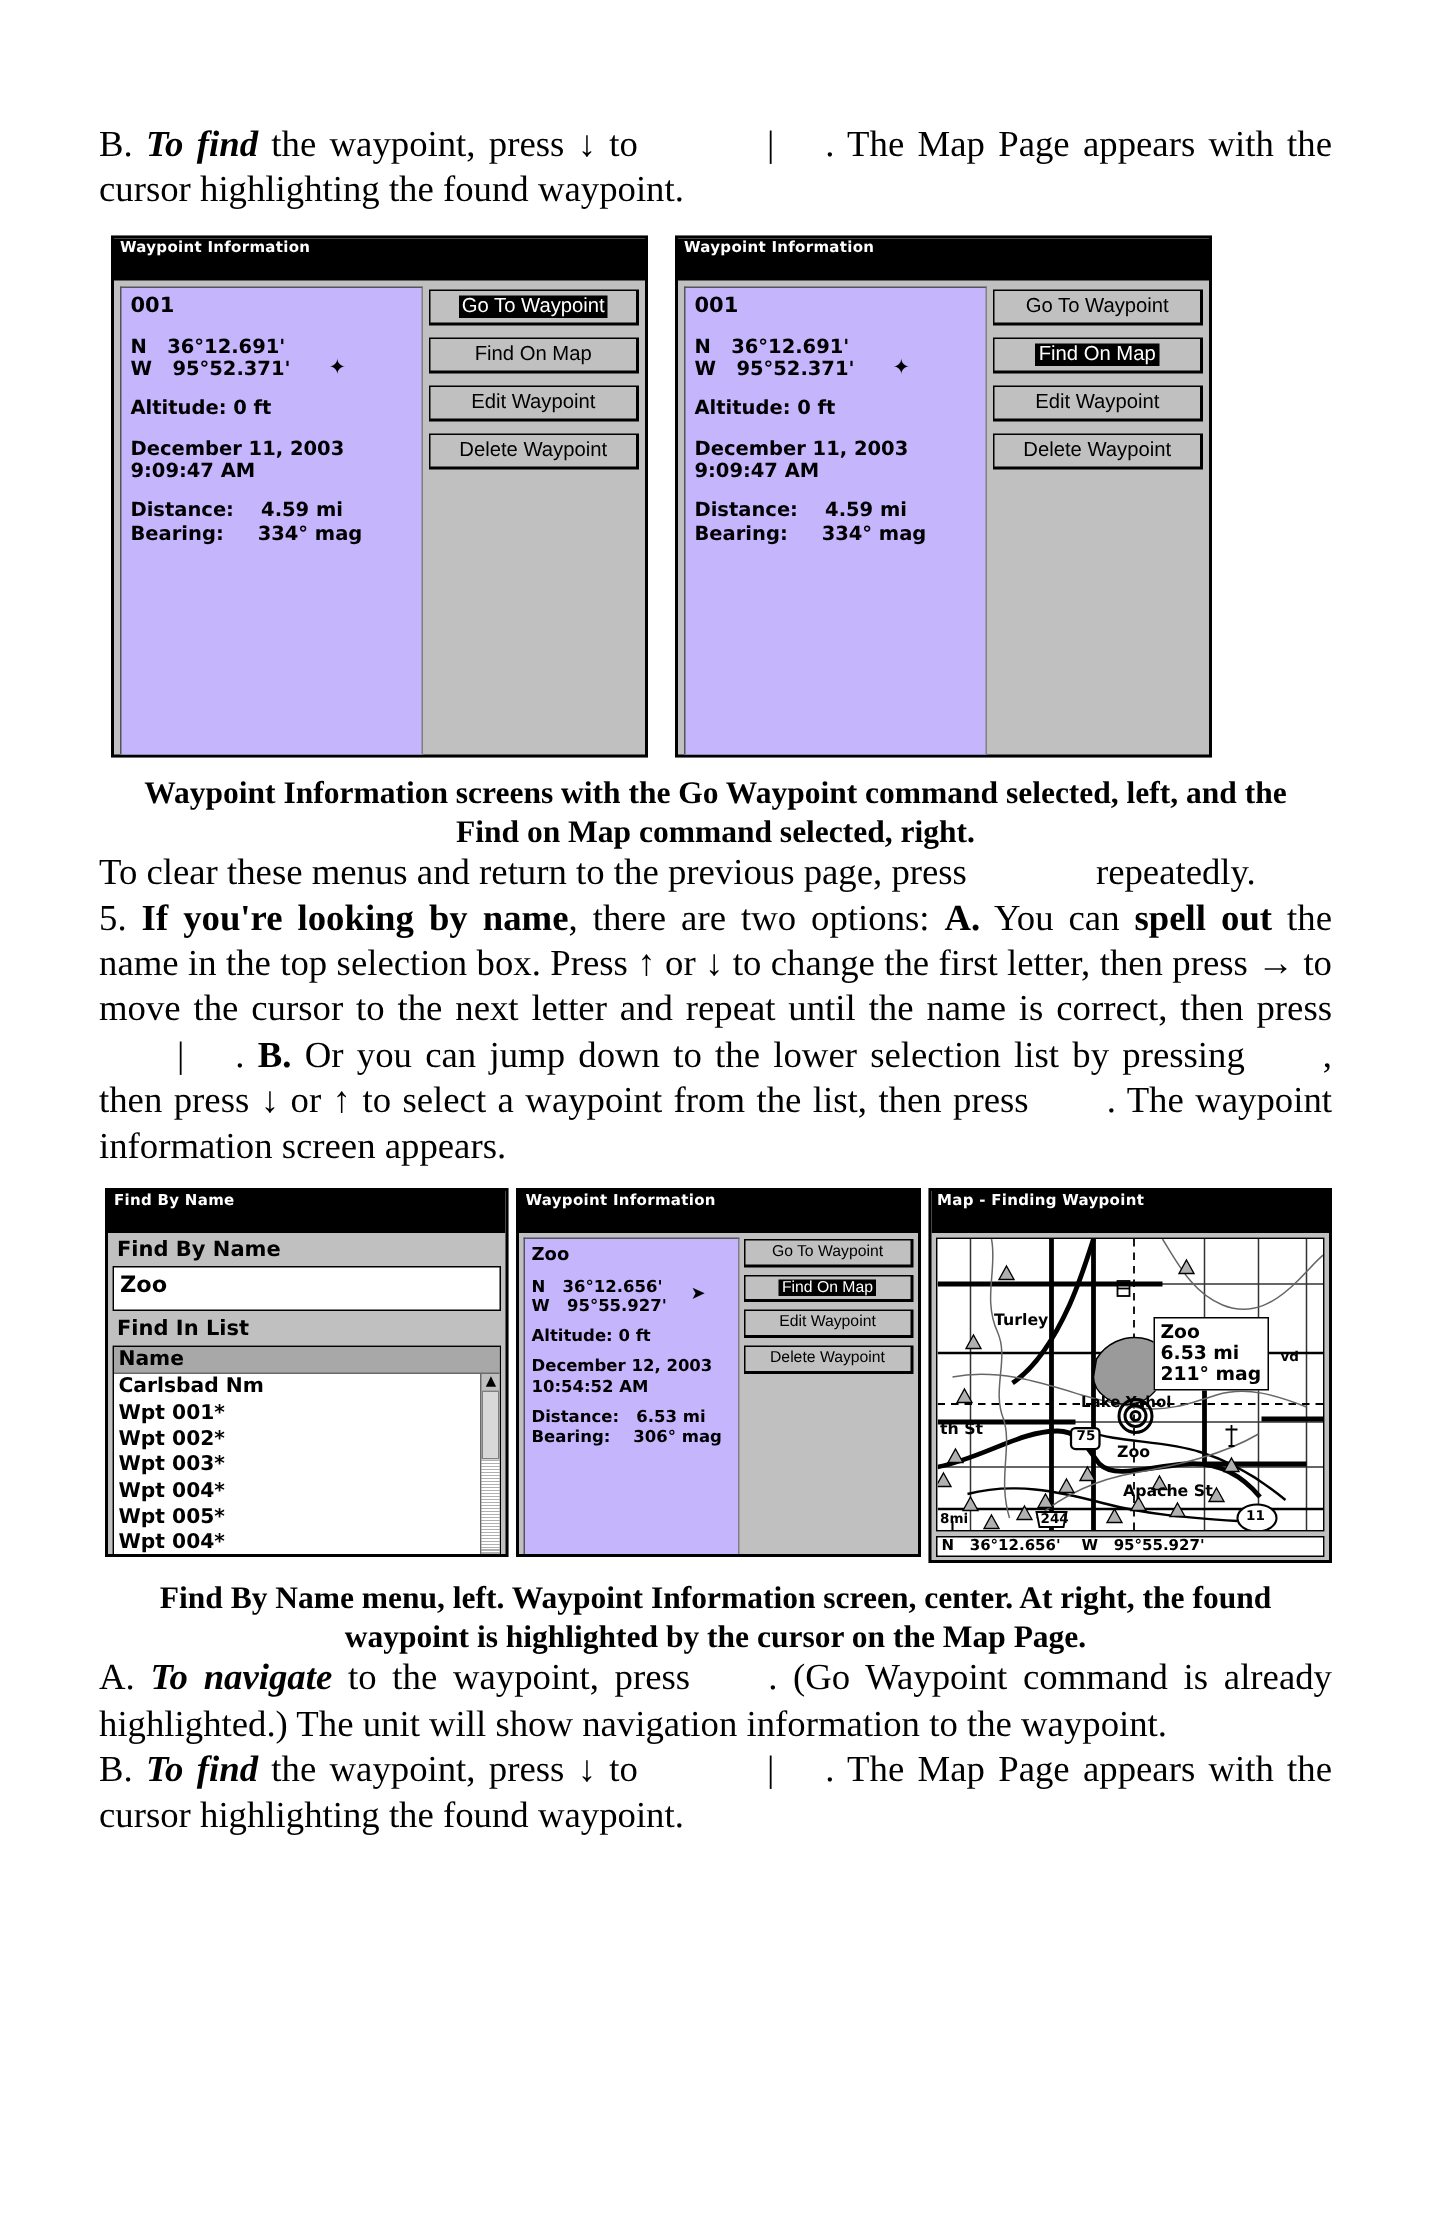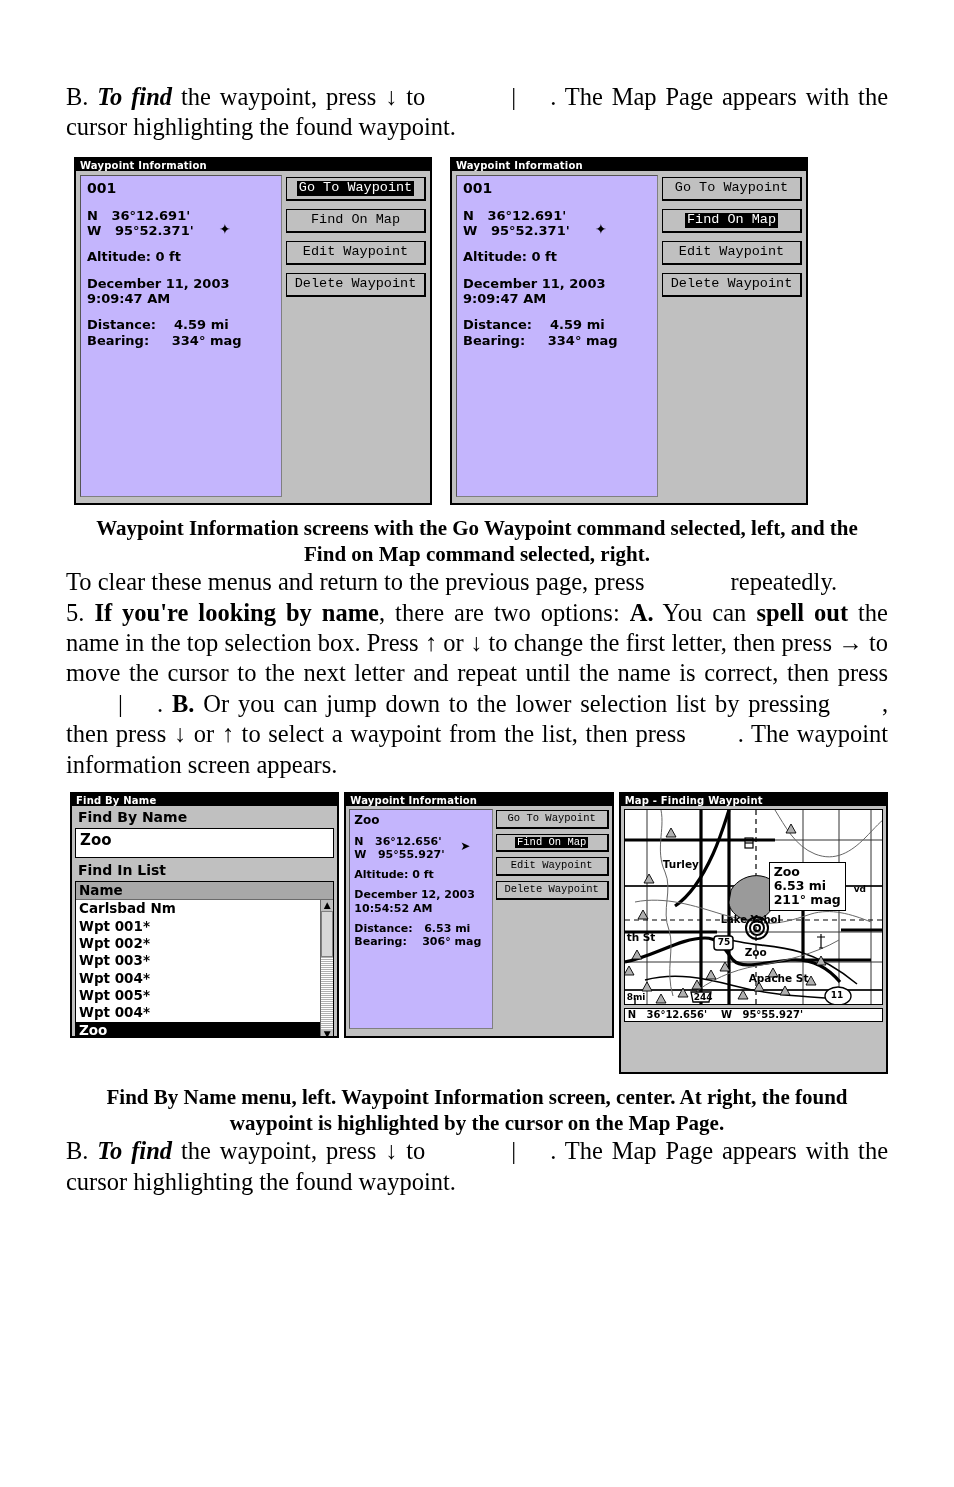--- a/index.html
+++ b/index.html
@@ -48,21 +48,21 @@
     border: 2px solid #000;
     position: relative;
     font-family: "DejaVu Sans", sans-serif;
     overflow: hidden;
   }
   .dev-title {
     background: #000;
     color: #fff;
     font-size: 10px;
     font-weight: bold;
-    padding: 1px 4px 0 4px;
+    padding: 1px 4px 16px 4px;
     letter-spacing: 0.2px;
     line-height: 1.15;
   }
   .dev-body { display:flex; padding: 4px; gap: 4px; }
 
   .info-pane {
     background: #c4b5fd;
     border: 1px solid #808080;
     border-top-color:#555; border-left-color:#555;
     flex: 1 1 auto;
@@ -84,21 +84,21 @@
 
   .btn-col { width: 140px; display:flex; flex-direction:column; gap: 8px; padding-top:2px; }
   .dbtn {
     background: #c0c0c0;
     border: 1px solid #000;
     border-bottom-width:2px; border-right-width:2px;
     text-align: center;
     font-size: 13.5px;
     padding: 3px 2px 3px 2px;
     line-height: 1.1;
-    font-family: Liberation Mono, monospace;
+    font-family: Liberation Sans, sans-serif;
   }
   .dbtn .lbl { display:inline-block; padding: 0 2px; }
   .dbtn.sel .lbl { background:#000; color:#fff; }
 
   
   .fig1 { display:flex; gap: 18px; margin-top: 14px; padding-left: 8px; }
   .fig1 .dev { width: 358px; height: 348px; }
   .fig1 .info-pane { height: 322px; }
 
   
@@ -143,21 +143,21 @@
 
   
   .wpc { width: 272px; height: 246px; }
   .wpc .dev-body { padding:3px; gap:3px; }
   .wpc .info-pane { font-size: 11px; padding: 3px 4px; height: 220px; line-height:1.2;}
   .wpc .info-pane .wp-name { font-size:12px; }
   .wpc .btn-col { width: 113px; gap:5px; padding-top:1px; }
   .wpc .dbtn { font-size: 10.5px; padding: 2px 1px; }
 
   
-  .mapdev { width: 272px; height: 282px; }
+  .mapdev { width: 272px; height: 250px; }
   .mapdev .map-area {
     position:relative; margin:3px; height: 196px;
     border:1px solid #000; background:#fff; overflow:hidden;
   }
   .mapdev .map-status {
     margin: 0 3px 3px 3px; border:1px solid #000; background:#fff;
     font-size: 10px; font-weight:bold; padding: 0 3px 1px 3px; white-space:pre;
   }
   .map-label {
     position:absolute; font-size:10.5px; font-weight:bold;
@@ -425,18 +425,20 @@
           <div>6.53 mi</div>
           <div>211° mag</div>
         </div>
       </div>
       <div class="map-status">N   36°12.656'    W   95°55.927'</div>
     </div>
   </div>
 
   <div class="caption">Find By Name menu, left. Waypoint Information screen, center. At right, the found waypoint is highlighted by the cursor on the Map Page.</div>
 
+  <p class="body mt22"><span>A.</span>
+    <span class="bi">To navigate</span><span> to the waypoint, press</span><span class="keygap-sm"></span><span>. (Go Waypoint command is already highlighted.) The unit will show navigation information to the waypoint.</span></p>
 
   <p class="body mt18"><span>B.</span>
     <span class="bi">To find</span><span> the waypoint, press ↓ to</span><span class="keygap"></span><span class="pipe">|</span><span class="keygap-xs"></span><span>. The Map Page appears with the cursor highlighting the found waypoint.</span></p>
 
 
 </div>
 
 </body></html>

